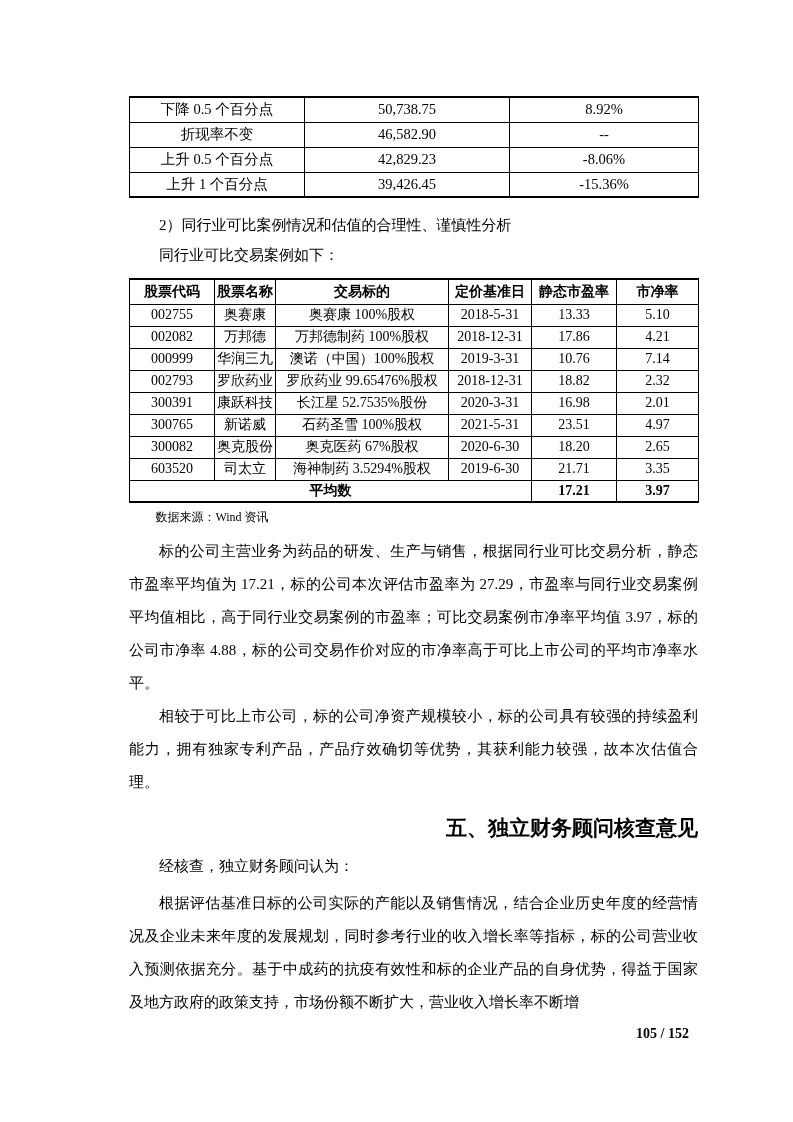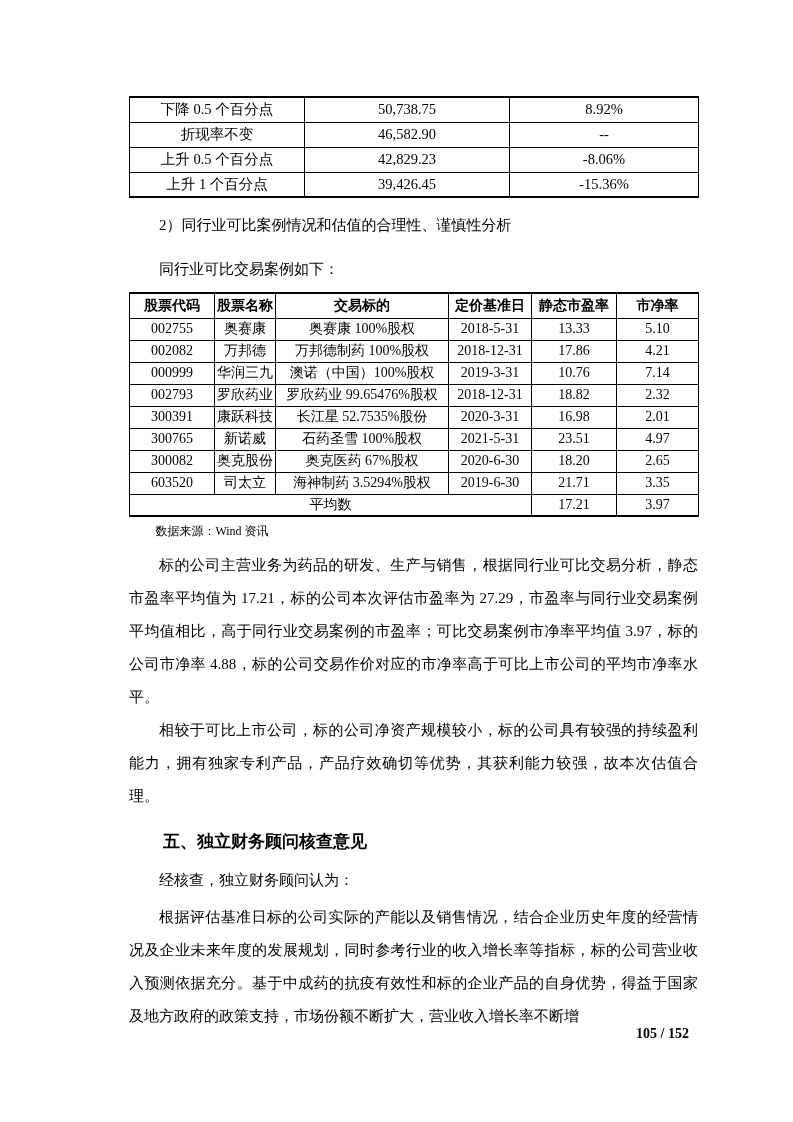--- a/index.html
+++ b/index.html
@@ -36,55 +36,56 @@
   }
   .comp-table { margin-top: 10px; border-top: 2.5px solid #000; border-bottom: 2.5px solid #000; padding-left: 8px; }
   .comp-table th, .comp-table td {
     border: 1px solid #000;
     text-align: center;
     font-size: 14px;
     padding: 1px 2px;
     height: 22px;
   }
   .comp-table th { font-weight: 700; height: 25px; }
-  .comp-table .bold-row td { font-weight: 400; }
+  .comp-table .bold-row td { font-weight: 700; }
   
   .sub-heading {
     margin-top: 15px;
     font-size: 15px;
     line-height: 25px;
     text-indent: 2em;
   }
   .intro-line {
-    margin-top: 19px;
+    margin-top: 5px;
     font-size: 15px;
     line-height: 25px;
     text-indent: 2em;
   }
   .source-note {
     margin-top: 4px;
     font-size: 12px;
     line-height: 20px;
     text-indent: 2.2em;
   }
   .para {
     margin-top: 8px;
     font-size: 15px;
     line-height: 33px;
     text-align: justify;
     text-indent: 2em;
   }
   .para.tight { margin-top: 0; }
   .section-heading {
     margin-top: 16px;
-    font-size: 17px;
+    font-size: 21px;
     font-weight: 700;
     line-height: 26px;
     text-indent: 2em;
     font-family: "Liberation Sans", "DejaVu Sans", sans-serif;
+    text-align: right;
   }
   .opinion-intro {
     margin-top: 12px;
     font-size: 15px;
     line-height: 26px;
     text-indent: 2em;
   }
   .page-number {
     position: absolute;
     top: 1026px;

